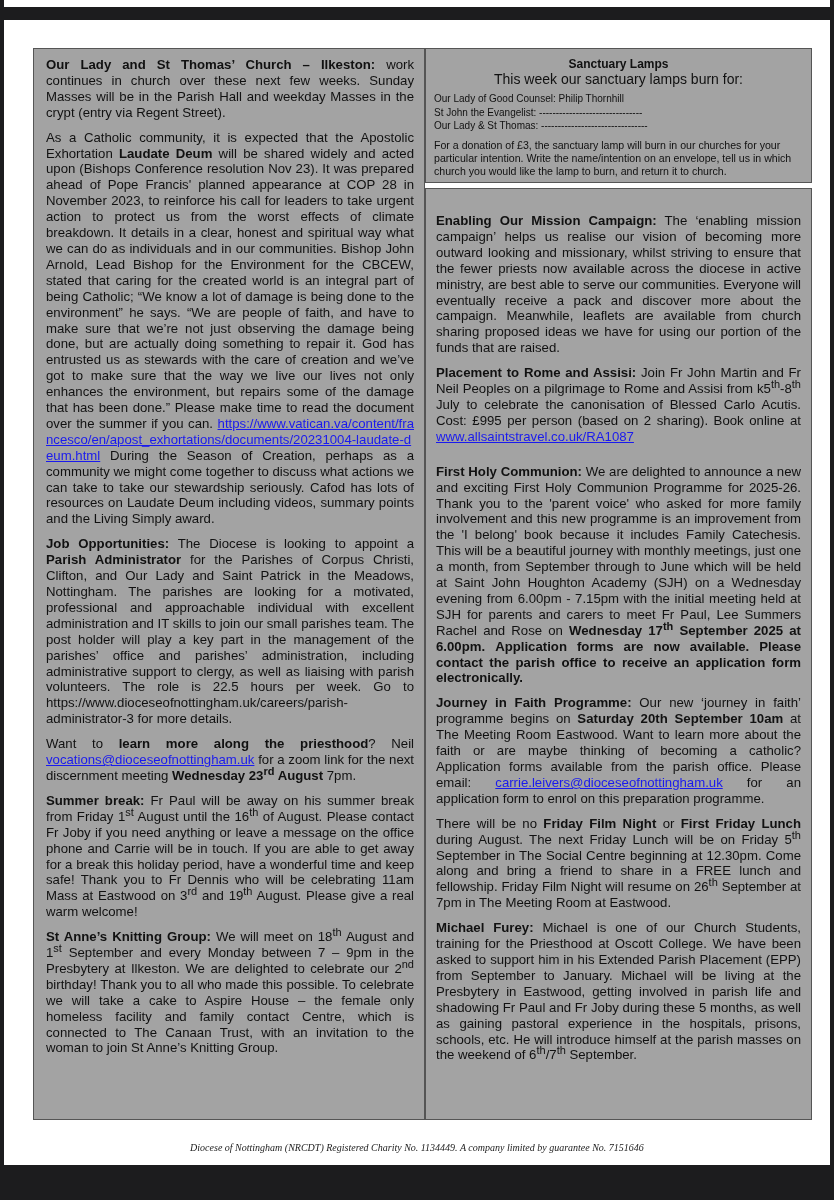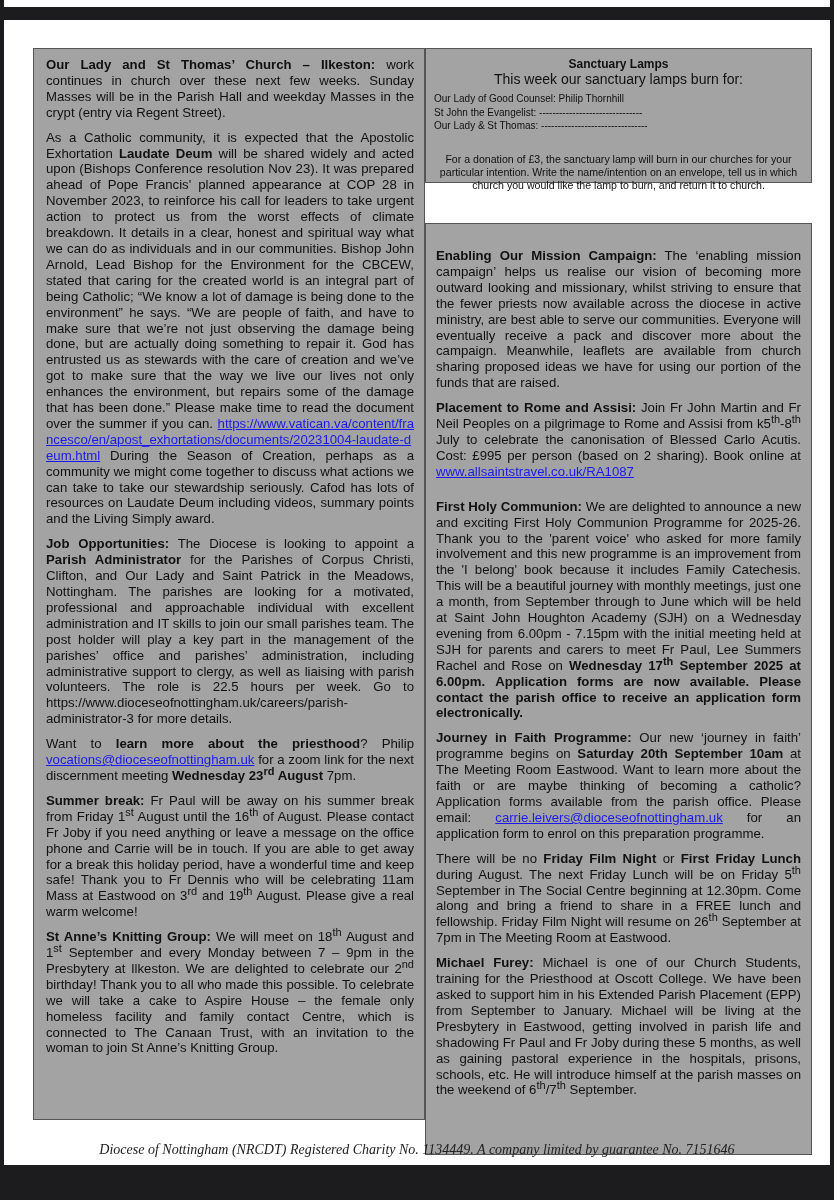--- a/index.html
+++ b/index.html
@@ -2,48 +2,48 @@
 <html><head>
 <meta charset="utf-8">
 <style>
   html, body { margin:0; padding:0; }
   body { width:834px; height:1200px; background:#1c1c1e; position:relative; overflow:hidden; font-family:"Liberation Sans", sans-serif; color:#111; }
   .top-sliver { position:absolute; left:4px; top:0; width:826px; height:7px; background:#fff; }
   .page { position:absolute; left:4px; top:20px; width:826px; height:1145px; background:#fff; }
   .box { position:absolute; border:1.5px solid #555; box-sizing:border-box; background:#a3a3a3; }
   #left-box { left:29px; top:28px; width:392px; height:1072px; padding:8px 10px 0 12px; }
   #lamps-box { left:421px; top:28px; width:387px; height:135px; padding:5px 8px 0 8px; border-width:1.5px; }
-  #right-box { left:421px; top:168px; width:387px; height:932px; padding:24px 10px 0 10px;margin-top:35px; }
+  #right-box { left:421px; top:168px; width:387px; height:932px; padding:24px 10px 0 10px; }
   p { margin:0 0 9px 0; font-size:13.2px; line-height:15.9px; text-align:justify; }
   b { font-weight:bold; }
   a, .link { color:#1a1aee; text-decoration:underline; }
   sup { font-size:11px; line-height:0; vertical-align:super; }
   .u { }
   .lamps-title { font-weight:bold; font-size:12px; text-align:center; margin:3px 0 0 0; }
   .lamps-sub { font-size:14px; text-align:center; margin:0 0 5px 0; }
   .lamps-line { font-weight:normal; font-size:10px; line-height:13.5px; margin:0; }
-  .lamps-note { font-size:10.6px; line-height:13px; text-align:center; margin:20px 0 0 0; }
-  .footer { position:absolute; left:0; top:1142px; width:834px; text-align:center; font-family:"Liberation Serif", serif; font-style:italic; font-size:14px; color:#222; }
+  .lamps-note { font-size:10.6px; line-height:13px; margin:6px 0 0 0; }
+  .footer { position:absolute; left:0; top:1142px; width:834px; text-align:center; font-family:"Liberation Serif", serif; font-style:italic; font-size:10px; color:#222; }
   .spacer { height:10px; }
 </style>
 </head>
 <body>
 
 <div class="top-sliver"></div>
 
 <div class="page">
 
   <div class="box" id="left-box">
     <p><b>Our Lady and St Thomas’ Church – Ilkeston:</b><span> work continues in church over these next few weeks. Sunday Masses will be in the Parish Hall and weekday Masses in the crypt (entry via Regent Street).</span></p>
 
     <p><span>As a Catholic community, it is expected that the Apostolic Exhortation </span><b>Laudate Deum</b><span> will be shared widely and acted upon (Bishops Conference resolution Nov 23). It was prepared ahead of Pope Francis' planned appearance at COP 28 in November 2023, to reinforce his call for leaders to take urgent action to protect us from the worst effects of climate breakdown. It details in a clear, honest and spiritual way what we can do as individuals and in our communities. Bishop John Arnold, Lead Bishop for the Environment for the CBCEW, stated that caring for the created world is an integral part of being Catholic; “We know a lot of damage is being done to the environment” he says. “We are people of faith, and have to make sure that we’re not just observing the damage being done, but are actually doing something to repair it. God has entrusted us as stewards with the care of creation and we’ve got to make sure that the way we live our lives not only enhances the environment, but repairs some of the damage that has been done.” Please make time to read the document over the summer if you can. </span><a class="link" style="word-break:break-all;">https://www.vatican.va/content/francesco/en/apost_exhortations/documents/20231004-laudate-deum.html</a><span>  During the Season of Creation, perhaps as a community we might come together to discuss what actions we can take to take our stewardship seriously. Cafod has lots of resources on Laudate Deum including videos, summary points and the Living Simply award.</span></p>
 
     <p><b>Job Opportunities:</b><span> The Diocese is looking to appoint a </span><b>Parish Administrator</b><span style="text-align:left;"> for the Parishes of Corpus Christi, Clifton, and Our Lady and Saint Patrick in the Meadows, Nottingham. The parishes are looking for a motivated, professional and approachable individual with excellent administration and IT skills to join our small parishes team. The post holder will play a key part in the management of the parishes’ office and parishes’ administration, including administrative support to clergy, as well as liaising with parish volunteers. The role is 22.5 hours per week. Go to https://www.dioceseofnottingham.uk/careers/parish-administrator-3 for more details.</span></p>
 
-    <p><span>Want to </span><b>learn more about the priesthood</b><span>? Philip </span><a class="link">vocations@dioceseofnottingham.uk</a><span> for a zoom link for the next discernment meeting </span><b><span>Wednesday 23</span><sup>rd</sup><span> August</span></b><span> 7pm.</span></p>
+    <p><span>Want to </span><b>learn more along the priesthood</b><span>? Neil </span><a class="link">vocations@dioceseofnottingham.uk</a><span> for a zoom link for the next discernment meeting </span><b><span>Wednesday 23</span><sup>rd</sup><span> August</span></b><span> 7pm.</span></p>
 
     <p><b>Summer break:</b><span> Fr Paul will be away on his summer break from Friday 1</span><sup>st</sup><span> August until the 16</span><sup>th</sup><span> of August. Please contact Fr Joby if you need anything or leave a message on the office phone and Carrie will be in touch. If you are able to get away for a break this holiday period, have a wonderful time and keep safe! Thank you to Fr Dennis who will be celebrating 11am Mass at Eastwood on 3</span><sup>rd</sup><span> and 19</span><sup>th</sup><span> August. Please give a real warm welcome!</span></p>
 
     <p><b>St Anne’s Knitting Group:</b><span> We will meet on 18</span><sup>th</sup><span> August and 1</span><sup>st</sup><span> September and every Monday between 7 – 9pm in the Presbytery at Ilkeston. We are delighted to celebrate our 2</span><sup>nd</sup><span> birthday! Thank you to all who made this possible. To celebrate we will take a cake to Aspire House – the female only homeless facility and family contact Centre, which is connected to The Canaan Trust, with an invitation to the woman to join St Anne’s Knitting Group.</span></p>
   </div>
 
   <div class="box" id="lamps-box">
     <div class="lamps-title">Sanctuary Lamps</div>
     <div class="lamps-sub">This week our sanctuary lamps burn for:</div>
     <div class="lamps-line">Our Lady of Good Counsel: Philip Thornhill</div>

